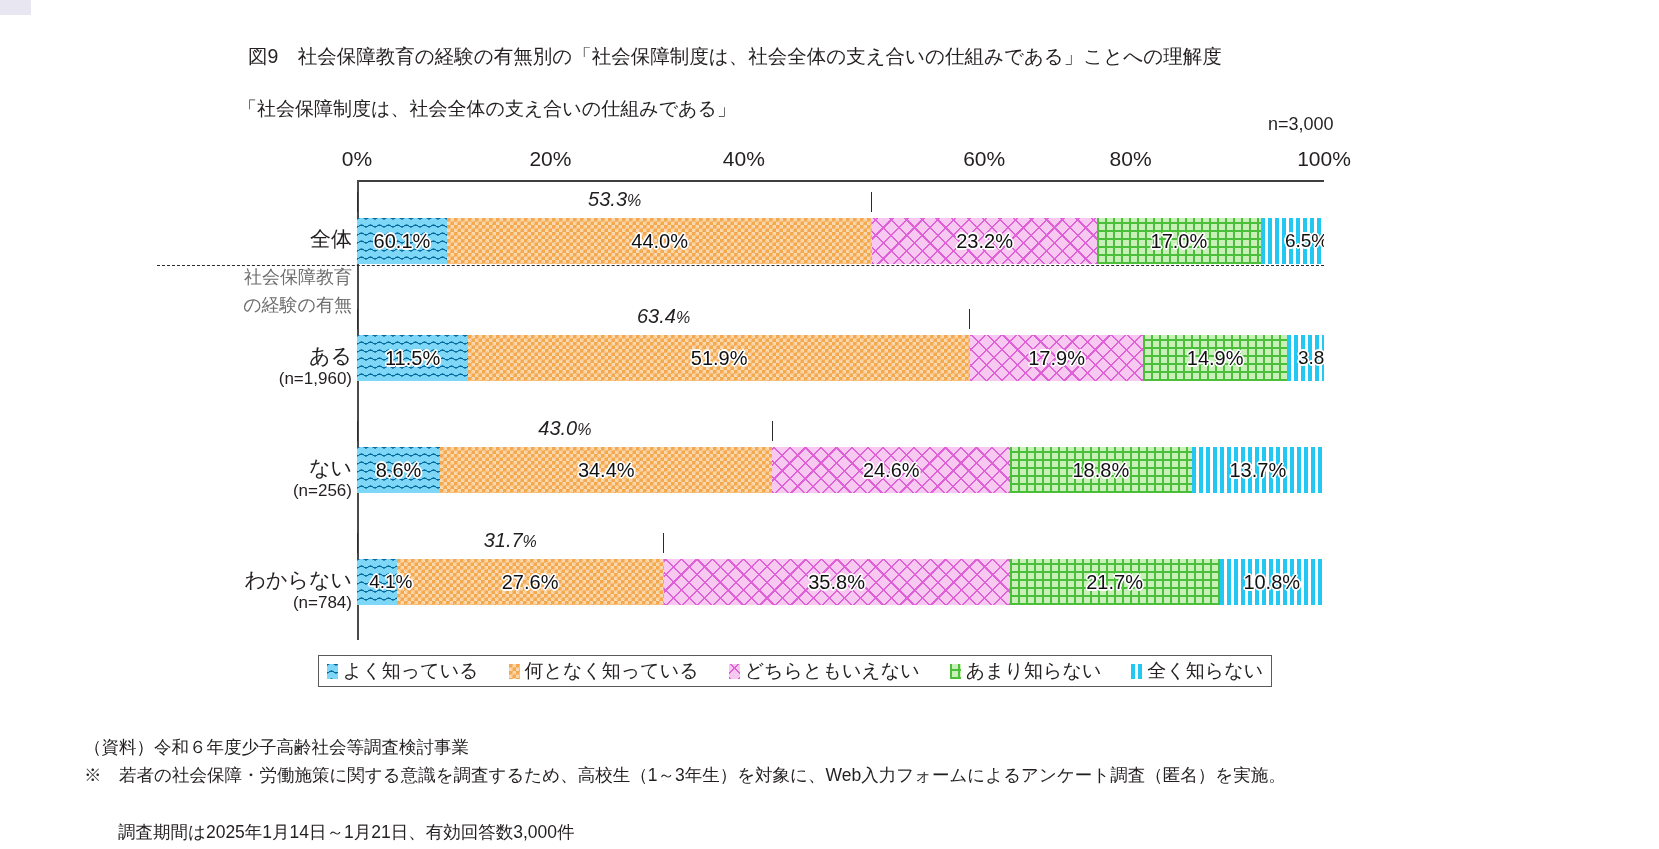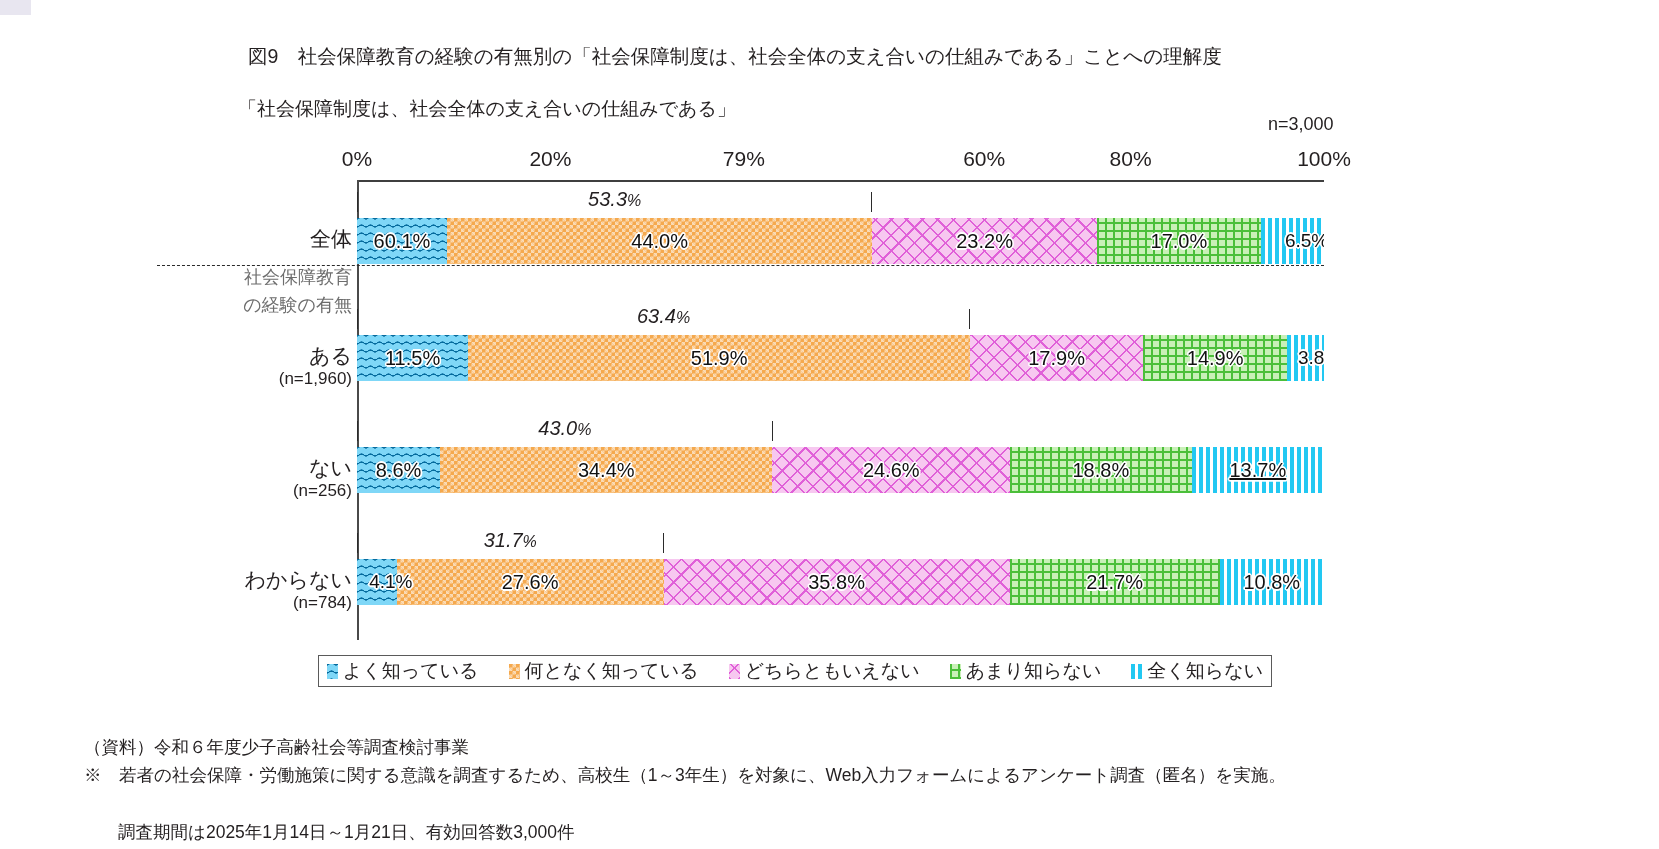--- a/index.html
+++ b/index.html
@@ -177,21 +177,21 @@
     <div class="rowlabel" style="top: 276px;"><span>ない</span><span class="sub">(n=256)</span></div>
     <div class="rowlabel" style="top: 388px;"><span>わからない</span><span class="sub">(n=784)</span></div>
   </div>
 
 <div id="plot">
   <div class="axis-line-top"></div>
   <div class="axis-line-left"></div>
   <div class="dashed-sep"></div>
 <div class="xtick" style="left: 0px;">0%</div>
     <div class="xtick" style="left: 193.4px;">20%</div>
-    <div class="xtick" style="left: 386.8px;">79%</div>
+    <div class="xtick" style="left: 386.8px;">40%</div>
     <div class="xtick" style="left: 580.2px; margin-left: 47px;">60%</div>
     <div class="xtick" style="left: 773.6px;">80%</div>
     <div class="xtick" style="left: 967px;">100%</div>
     <div class="row"></div>
     <div class="bracket" style="left: 0px; width: 515.411px; top: 12px;"></div>
     <div class="bracket-label" style="left: 257.705px; top: 8px;"><span>53.3</span><span class="unit">%</span></div>
     <div class="bar" style="top: 38px;">
       <div class="seg p0" style="width: 9.3%;">
         <span>60.1%</span>
       </div>
@@ -237,21 +237,21 @@
       </div>
       <div class="seg p1" style="width: 34.4%;">
         <span>34.4%</span>
       </div>
       <div class="seg p2" style="width: 24.6%;">
         <span>24.6%</span>
       </div>
       <div class="seg p3" style="width: 18.8%;">
         <span>18.8%</span>
       </div>
-      <div class="seg p4" style="width: 13.7%; text-decoration: underline;">
+      <div class="seg p4" style="width: 13.7%;">
         <span>13.7%</span>
       </div>
     </div>
     <div class="row"></div>
     <div class="bracket" style="left: 0px; width: 306.539px; top: 353px;"></div>
     <div class="bracket-label" style="left: 153.269px; top: 349px;"><span>31.7</span><span class="unit">%</span></div>
     <div class="bar" style="top: 379px;">
       <div class="seg p0 tight" style="width: 4.1%;">
         <span>4.1%</span>
       </div>

